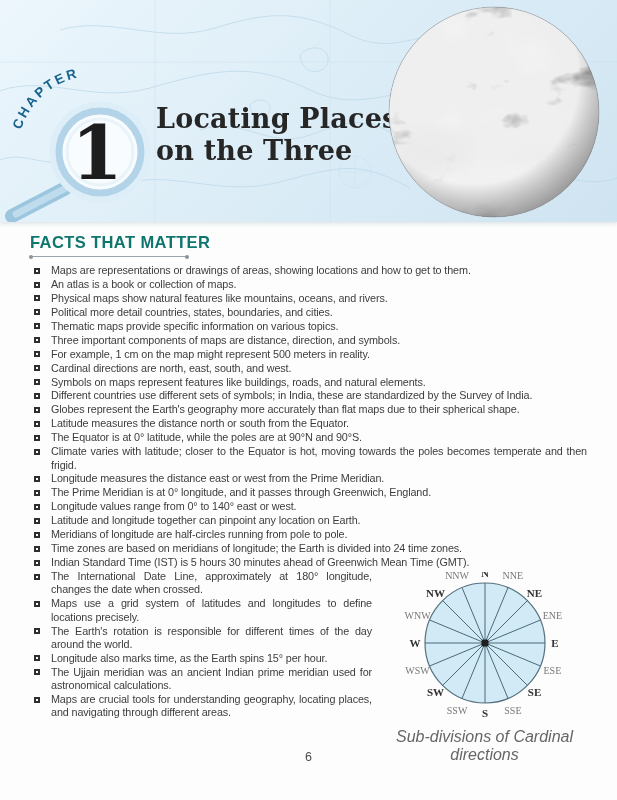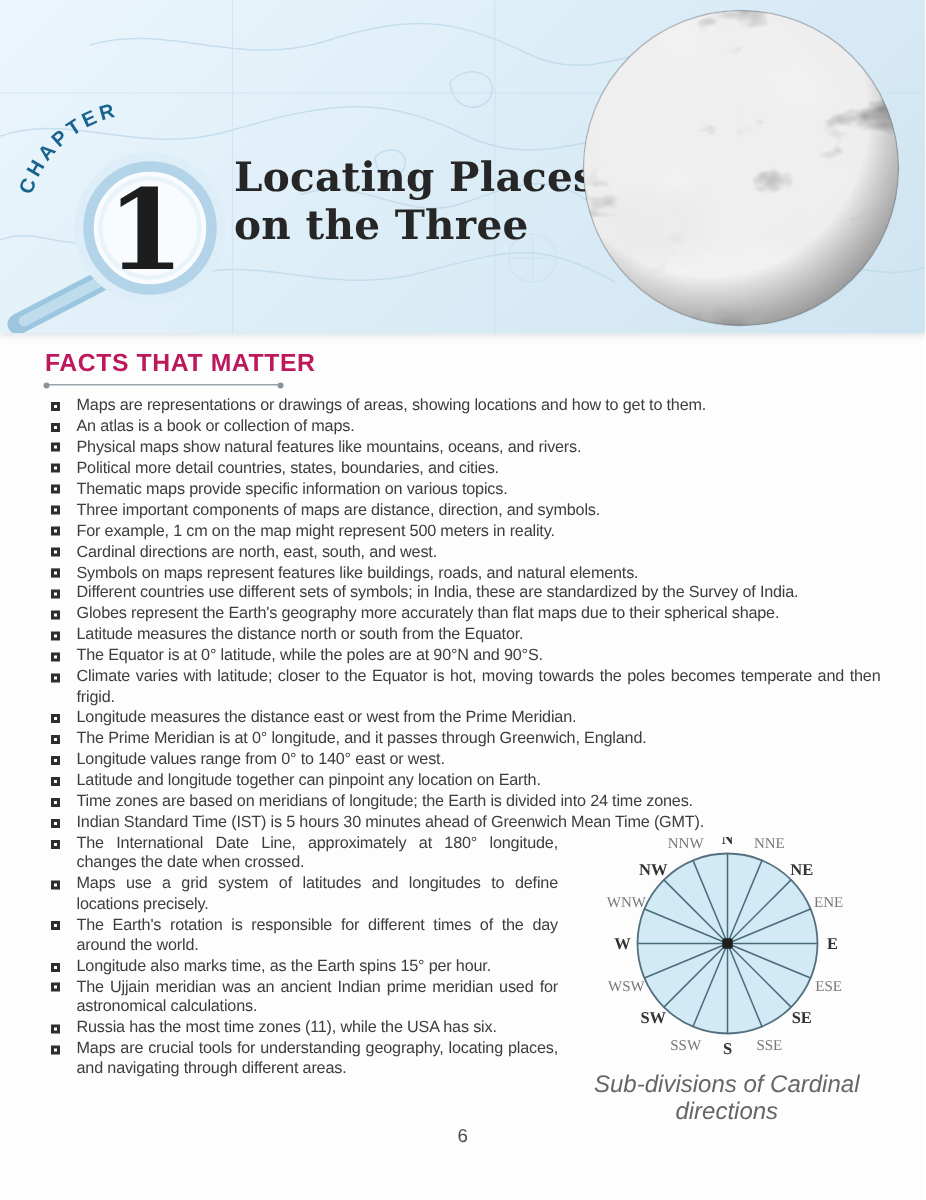--- a/index.html
+++ b/index.html
@@ -13,21 +13,21 @@
   .band svg.texture{position:absolute;left:0;top:0;}
 
   .badge{position:absolute;left:0;top:62px;}
   .title{position:absolute;left:156px;top:103px;
          font-family:"DejaVu Serif", serif;font-weight:bold;
          font-size:27px;line-height:32px;color:#262626;letter-spacing:.2px;}
   .earth{position:absolute;left:375px;top:0;}
 
   
   .content{position:absolute;left:30px;top:233px;width:557px;}
-  .fheading{font-size:16.5px;font-weight:bold;color:#be185d;letter-spacing:.4px;
+  .fheading{font-size:16.5px;font-weight:bold;color:#0f766e;letter-spacing:.4px;
             font-family:"Liberation Sans", sans-serif;}
   .hrule{position:relative;width:158px;height:1px;background:#9aa4aa;margin:4px 0 7px 0;}
   .hrule:before,.hrule:after{content:"";position:absolute;top:-1.5px;width:4px;height:4px;
             border-radius:50%;background:#8a9499;}
   .hrule:before{left:-1px;} .hrule:after{right:-1px;}
 
   ul.facts{list-style:none;margin:0;padding:0;}
   ul.facts li{position:relative;padding-left:21px;margin:0 0 .6px 0;
       font-size:10.8px;line-height:13.35px;letter-spacing:-0.12px;
       color:#3d3d3d;text-align:justify;}
@@ -148,20 +148,21 @@
         <li><span class="blt"></span><span>Symbols on maps represent features like buildings, roads, and natural elements.</span></li>
         <li><span class="blt"></span><span>Different countries use different sets of symbols; in India, these are standardized by the Survey of India.</span></li>
         <li><span class="blt"></span><span>Globes represent the Earth's geography more accurately than flat maps due to their spherical shape.</span></li>
         <li><span class="blt"></span><span>Latitude measures the distance north or south from the Equator.</span></li>
         <li><span class="blt"></span><span>The Equator is at 0° latitude, while the poles are at 90°N and 90°S.</span></li>
         <li><span class="blt"></span><span>Climate varies with latitude; closer to the Equator is hot, moving towards the poles becomes temperate and then frigid.</span></li>
         <li><span class="blt"></span><span>Longitude measures the distance east or west from the Prime Meridian.</span></li>
         <li><span class="blt"></span><span>The Prime Meridian is at 0° longitude, and it passes through Greenwich, England.</span></li>
         <li><span class="blt"></span><span>Longitude values range from 0° to 140° east or west.</span></li>
         <li><span class="blt"></span><span>Latitude and longitude together can pinpoint any location on Earth.</span></li>
+        <li><span class="blt"></span><span>Meridians of longitude are half-circles running from pole to pole.</span></li>
         <li><span class="blt"></span><span>Time zones are based on meridians of longitude; the Earth is divided into 24 time zones.</span></li>
         <li><span class="blt"></span><span>Indian Standard Time (IST) is 5 hours 30 minutes ahead of Greenwich Mean Time (GMT).</span></li>
       </ul>
 
     <div class="part2wrap">
       <div class="figure">
         <svg width="205" height="150">
           <circle cx="103" cy="71" r="60" fill="#d2e9f6" stroke="#54707e" stroke-width="1.2"></circle>
           <g id="spokes">
               <line x1="103" y1="71" x2="103.0" y2="11.0" stroke="#4a6b7a" stroke-width="1"></line>
@@ -202,21 +203,21 @@
             </g>
         </svg>
         <div class="figcaption">Sub-divisions of Cardinal directions</div>
       </div>
       <ul class="facts">
           <li><span class="blt"></span><span>The International Date Line, approximately at 180° longitude, changes the date when crossed.</span></li>
           <li><span class="blt"></span><span>Maps use a grid system of latitudes and longitudes to define locations precisely.</span></li>
           <li><span class="blt"></span><span>The Earth's rotation is responsible for different times of the day around the world.</span></li>
           <li><span class="blt"></span><span>Longitude also marks time, as the Earth spins 15° per hour.</span></li>
           <li><span class="blt"></span><span>The Ujjain meridian was an ancient Indian prime meridian used for astronomical calculations.</span></li>
-          <li><span class="blt"></span><span>Russia has the most time zones (11), while the USA has six.</span></li>
+          <li><span class="blt"></span></li>
           <li><span class="blt"></span><span>Maps are crucial tools for understanding geography, locating places, and navigating through different areas.</span></li>
         </ul>
       <div style="clear:both"></div>
     </div>
   </div>
 
   <div class="pagenum">6</div>
 </div>
 
 </body></html>

